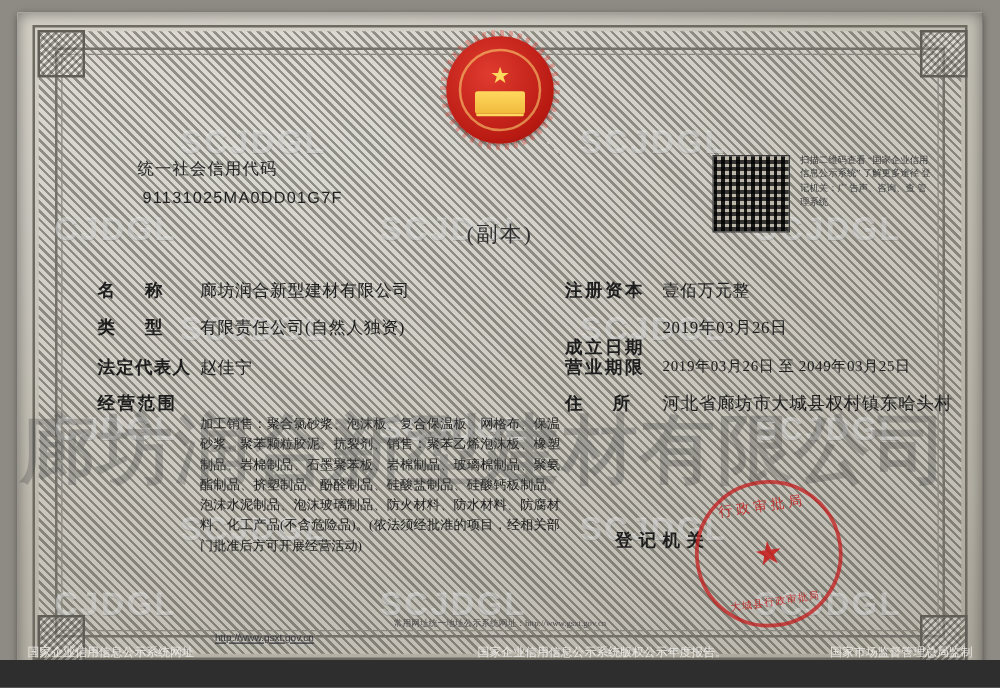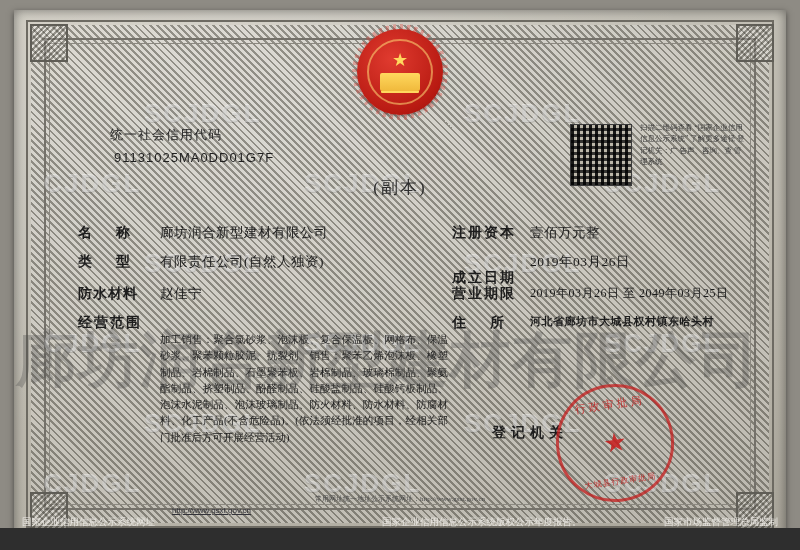--- a/index.html
+++ b/index.html
@@ -389,37 +389,37 @@
 登记机关：广
 告声、咨询、查
 管理系统</div>
 
   <div class="field f-label" style="left:78px; top:224px;">名　称</div>
   <div class="field f-value" style="left:160px; top:224px;">廊坊润合新型建材有限公司</div>
 
   <div class="field f-label" style="left:78px; top:253px;">类　型</div>
   <div class="field f-value" style="left:160px; top:253px;">有限责任公司(自然人独资)</div>
 
-  <div class="field f-label" style="left:78px; top:285px; letter-spacing:1px;">防水材料</div>
+  <div class="field f-label" style="left:78px; top:285px; letter-spacing:1px;">法定代表人</div>
   <div class="field f-value" style="left:160px; top:285px;">赵佳宁</div>
 
   <div class="field f-label" style="left:78px; top:314px; letter-spacing:2px;">经营范围</div>
   <div class="scope-text">加工销售：聚合氯砂浆、泡沫板、复合保温板、网格布、保温砂浆、聚苯颗粒胶泥、抗裂剂、销售：聚苯乙烯泡沫板、橡塑制品、岩棉制品、石墨聚苯板、岩棉制品、玻璃棉制品、聚氨酯制品、挤塑制品、酚醛制品、硅酸盐制品、硅酸钙板制品、泡沫水泥制品、泡沫玻璃制品、防火材料、防水材料、防腐材料、化工产品(不含危险品)。(依法须经批准的项目，经相关部门批准后方可开展经营活动)</div>
 
   <div class="field f-label" style="left:452px; top:224px; letter-spacing:2px;">注册资本</div>
   <div class="field f-value" style="left:530px; top:224px;">壹佰万元整</div>
 
   <div class="field f-label" style="left:452px; top:269px; letter-spacing:2px;">成立日期</div>
   <div class="field f-value" style="left:530px; top:253px;">2019年03月26日</div>
 
   <div class="field f-label" style="left:452px; top:285px; letter-spacing:2px;">营业期限</div>
   <div class="field f-value" style="left:530px; top:285px; font-size:12px;">2019年03月26日 至 2049年03月25日</div>
 
   <div class="field f-label" style="left:452px; top:314px; letter-spacing:5px;">住　所</div>
-  <div class="field f-value" style="left:530px; top:314px; font-size:11px;font-weight:bold;">河北省廊坊市大城县权村镇东哈头村</div>
+  <div class="field f-value" style="left:530px; top:314px; font-size:14px;">河北省廊坊市大城县权村镇东哈头村</div>
 
   <div class="overprint">廊坊润合新型建材有限公司</div>
 
   <div class="reg-auth">登记机关</div>
 
   <div class="seal">
     <div class="seal-top">行政审批局</div>
     <div class="seal-star">★</div>
     <div class="seal-bottom">大城县行政审批局</div>
   </div>

